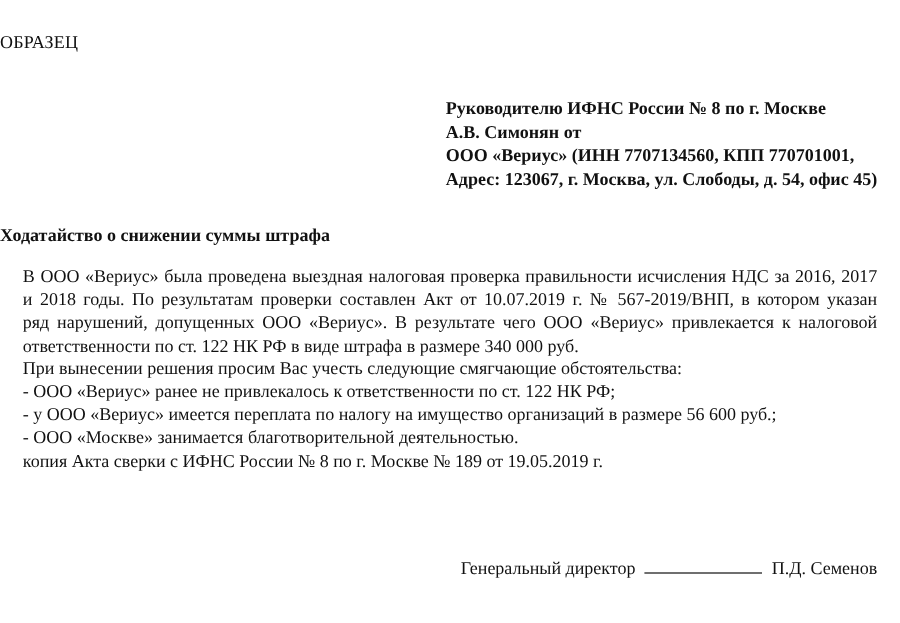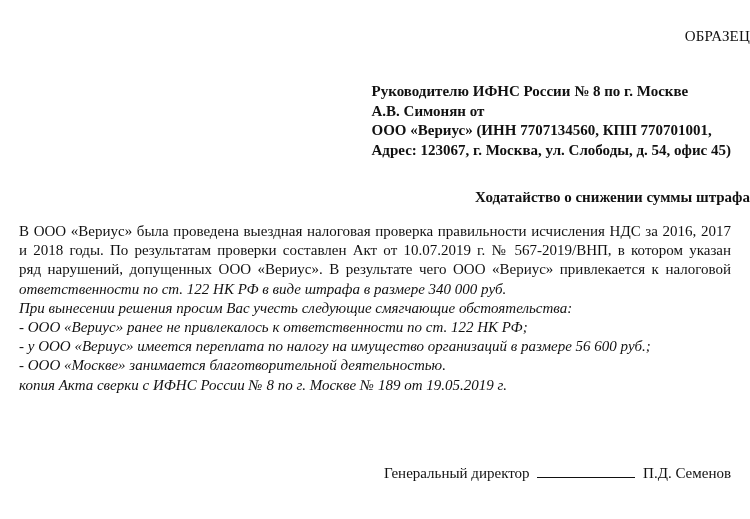--- a/index.html
+++ b/index.html
@@ -13,54 +13,53 @@
       position: relative;
       overflow: hidden;
       font-family: "Liberation Serif", serif;
       color: #111111;
     }
     .sample-label {
       position: absolute;
       top: 28px;
       left: 0;
       width: 750px;
-      text-align: right;
+      text-align: left;
       font-size: 15px;
       letter-spacing: 0.2px;
     }
     .addressee {
       position: absolute;
       top: 82px;
       right: 19px;
       text-align: left;
       font-weight: bold;
       font-size: 15px;
       line-height: 19.5px;
     }
     .addressee div { white-space: nowrap; }
     .doc-title {
       position: absolute;
       top: 189px;
       left: 0;
       width: 750px;
-      text-align: right;
+      text-align: left;
       font-weight: bold;
       font-size: 15px;
     }
     .body-text {
       position: absolute;
       top: 222px;
       left: 19px;
       width: 712px;
       font-size: 15px;
       line-height: 19.2px;
     }
     .line {
       white-space: nowrap;
-      font-style: italic;
     }
     .jline {
       text-align: justify;
       text-align-last: justify;
       white-space: normal;
     }
     .signature {
       position: absolute;
       top: 465px;
       right: 19px;

